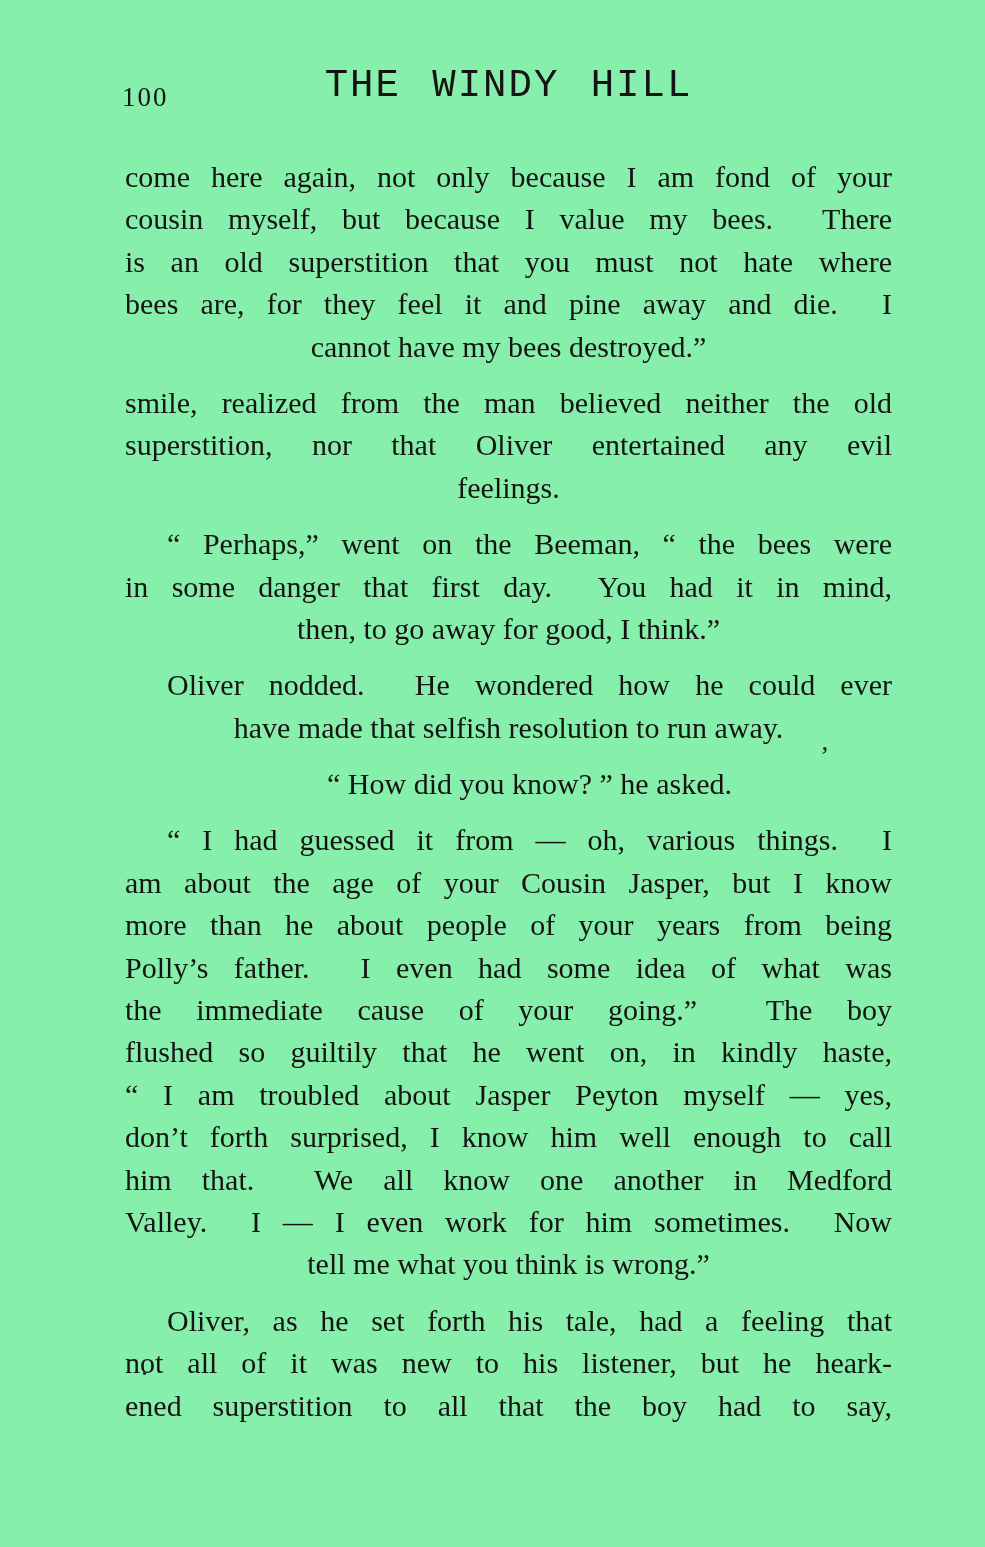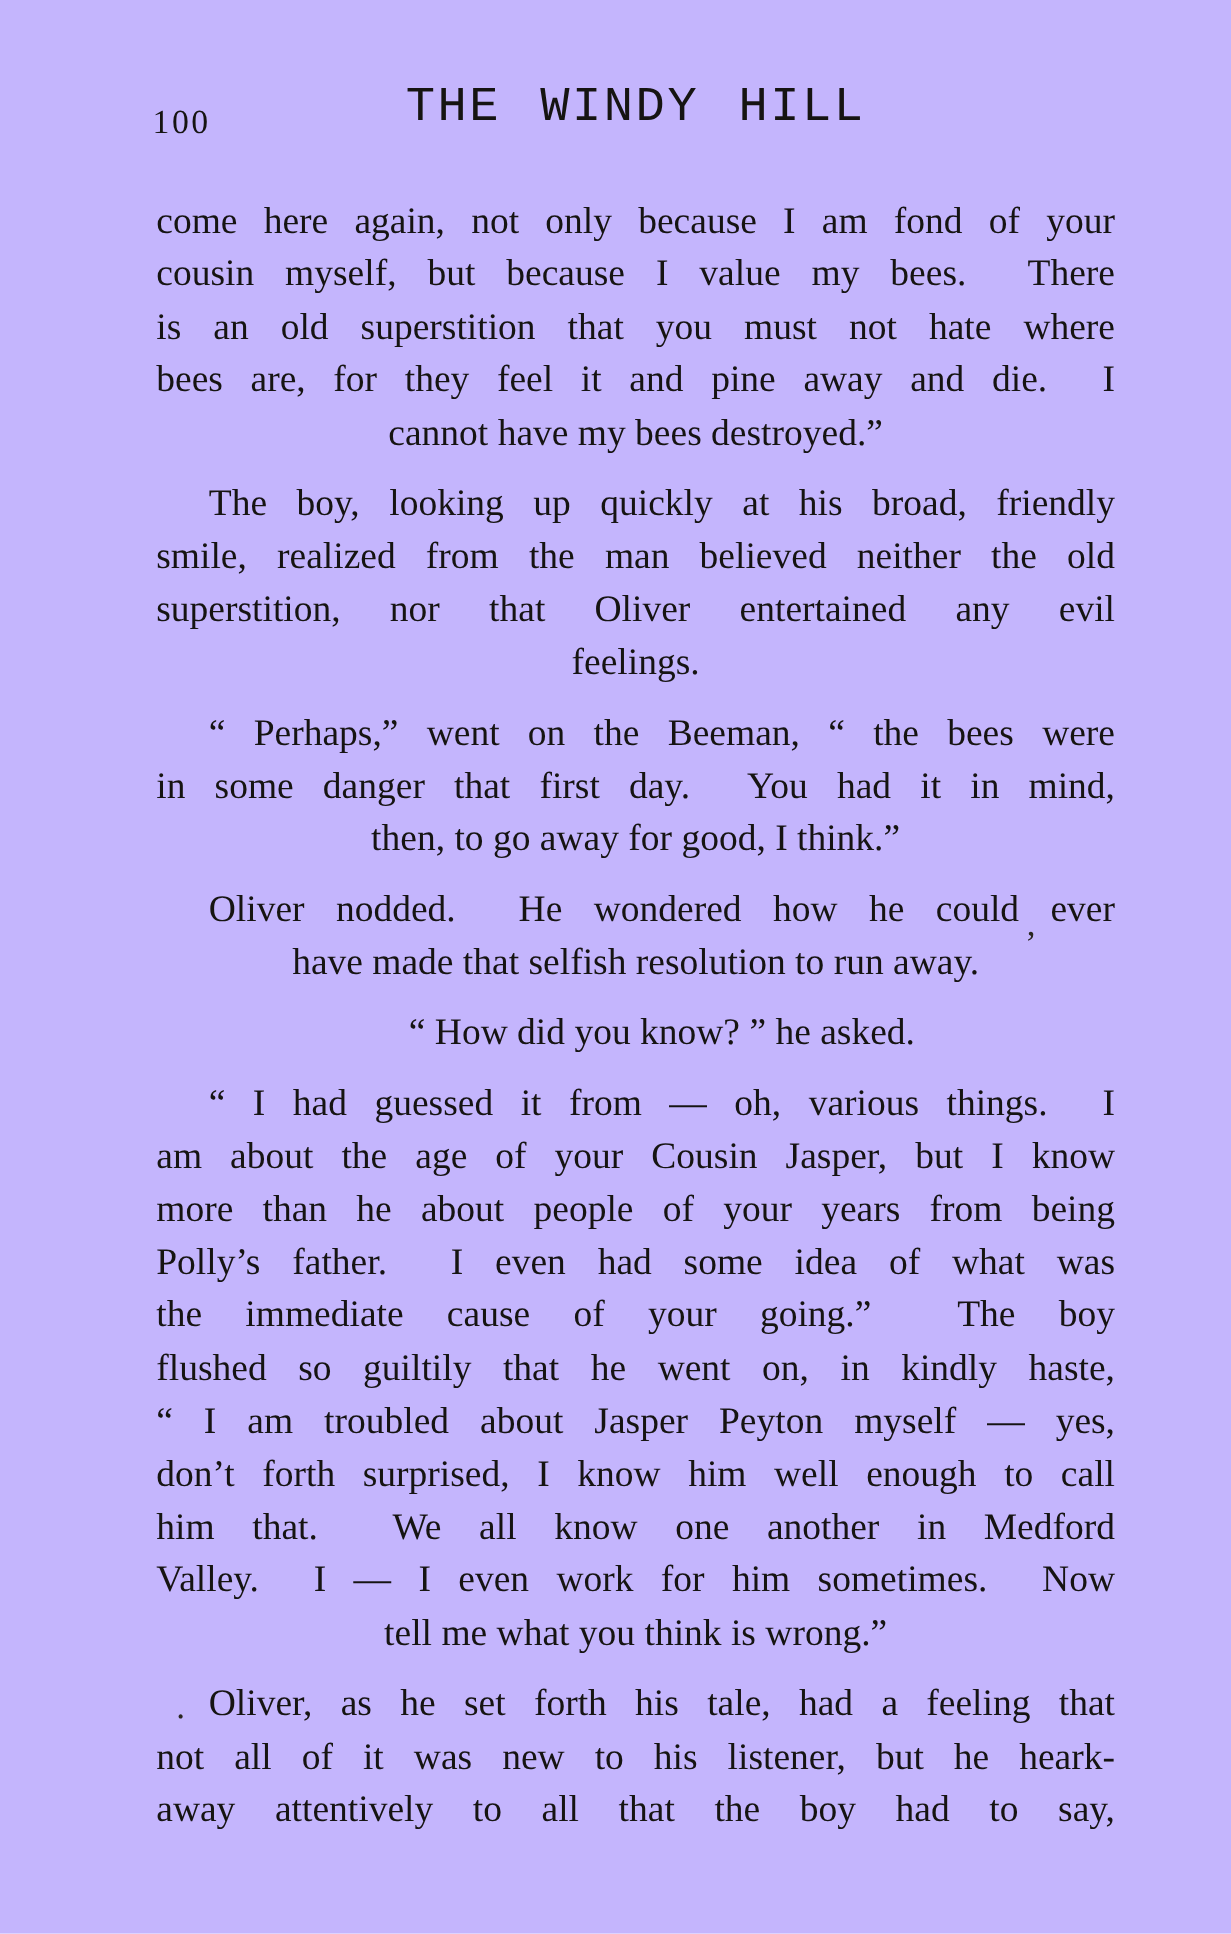--- a/index.html
+++ b/index.html
@@ -4,21 +4,21 @@
 <style>
   html, body {
     margin: 0;
     padding: 0;
     background: #ffffff;
   }
   .page {
     position: relative;
     width: 985px;
     height: 1547px;
-    background: #c4b5fd;
+    background: #86efac;
     color: #161412;
     font-family: "Liberation Serif", "DejaVu Serif", serif;
     overflow: hidden;
   }
   .page-number {
     position: absolute;
     left: 122px;
     top: 82px;
     font-size: 27px;
     letter-spacing: 2px;
@@ -75,21 +75,20 @@
   <div class="running-title">THE WINDY HILL</div>
   <div class="text-block" id="text-block">
       <div class="para">
         <div class="line just">come here again, not only because I am fond of your</div>
         <div class="line just">cousin myself, but because I value my bees.&nbsp; There</div>
         <div class="line just">is an old superstition that you must not hate where</div>
         <div class="line just">bees are, for they feel it and pine away and die.&nbsp; I</div>
         <div class="line">cannot have my bees destroyed.”</div>
       </div>
       <div class="para">
-        <div class="line just ind">The boy, looking up quickly at his broad, friendly</div>
         <div class="line just">smile, realized from the man believed neither the old</div>
         <div class="line just">superstition, nor that Oliver entertained any evil</div>
         <div class="line">feelings.</div>
       </div>
       <div class="para">
         <div class="line just ind">“ Perhaps,” went on the Beeman, “ the bees were</div>
         <div class="line just">in some danger that first day.&nbsp; You had it in mind,</div>
         <div class="line">then, to go away for good, I think.”</div>
       </div>
       <div class="para">
@@ -108,18 +107,18 @@
         <div class="line just">flushed so guiltily that he went on, in kindly haste,</div>
         <div class="line just">“ I am troubled about Jasper Peyton myself — yes,</div>
         <div class="line just">don’t forth surprised, I know him well enough to call</div>
         <div class="line just">him that.&nbsp; We all know one another in Medford</div>
         <div class="line just">Valley.&nbsp; I — I even work for him sometimes.&nbsp; Now</div>
         <div class="line">tell me what you think is wrong.”</div>
       </div>
       <div class="para">
         <div class="line just ind">Oliver, as he set forth his tale, had a feeling that</div>
         <div class="line just">not all of it was new to his listener, but he ­heark-</div>
-        <div class="line just">away attentively to all that the boy had to say,</div>
+        <div class="line just">ened superstition to all that the boy had to say,</div>
       </div>
     </div>
 <span class="artifact" style="left: 820px; top: 742px;">’</span>
     <span class="artifact" style="left: 141px; top: 1352px;">.</span>
   </div>
 
 </body></html>

